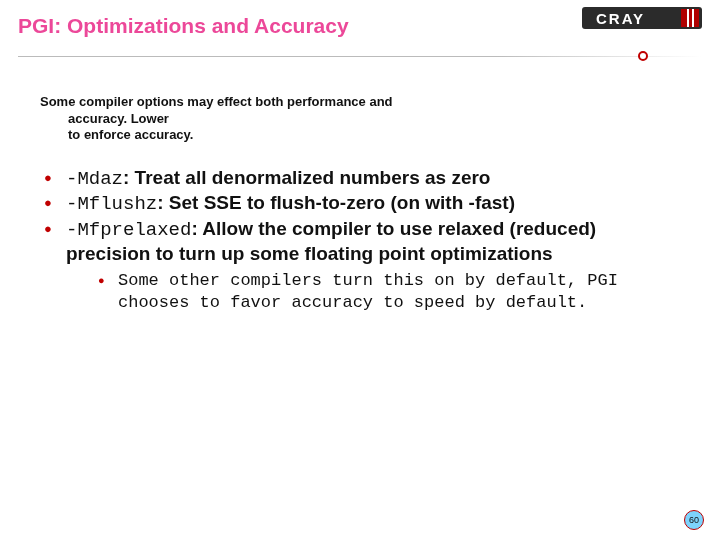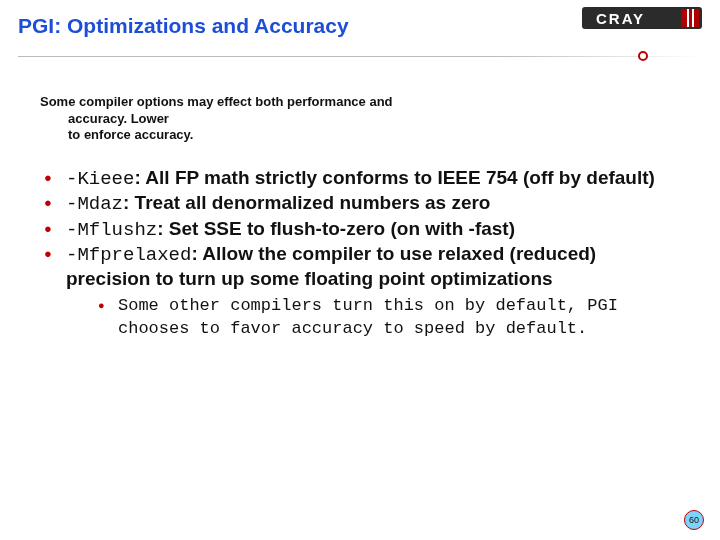--- a/index.html
+++ b/index.html
@@ -19,21 +19,21 @@
     height: 540px;
     box-sizing: border-box;
   }
   .header {
     position: relative;
     padding: 14px 18px 6px 18px;
   }
   .title {
     font-size: 21px;
     font-weight: bold;
-    color: #1d4ed8;
+    color: #ec4899;
   }
   .logo {
     position: absolute;
     top: 4px;
     right: 18px;
     width: 120px;
     height: 28px;
   }
   .logo svg { width: 100%; height: 100%; }
   .rule-wrap {
@@ -170,23 +170,20 @@
 
   <div class="body">
 
     <div class="intro">
       <span class="line1">Some compiler options may effect both performance and</span>
       <span class="line2">accuracy.  Lower</span>
       <span class="line2">to enforce accuracy.</span>
     </div>
 
     <ul class="main">
-      <li>
-        <code class="flag">-Kieee</code><span>: All FP math strictly conforms to IEEE 754 (off by default)</span>
-      </li>
       <li>
         <code class="flag">-Mdaz</code><span>: Treat all denormalized numbers as zero</span>
       </li>
       <li>
         <code class="flag">-Mflushz</code><span>: Set SSE to flush-to-zero (on with -fast)</span>
       </li>
       <li>
         <code class="flag">-Mfprelaxed</code><span>: Allow the compiler to use relaxed (reduced) precision to turn up some floating point optimizations</span>
         <ul class="sub">
           <li>Some other compilers turn this on by default, PGI chooses to favor accuracy to speed by default.</li>

